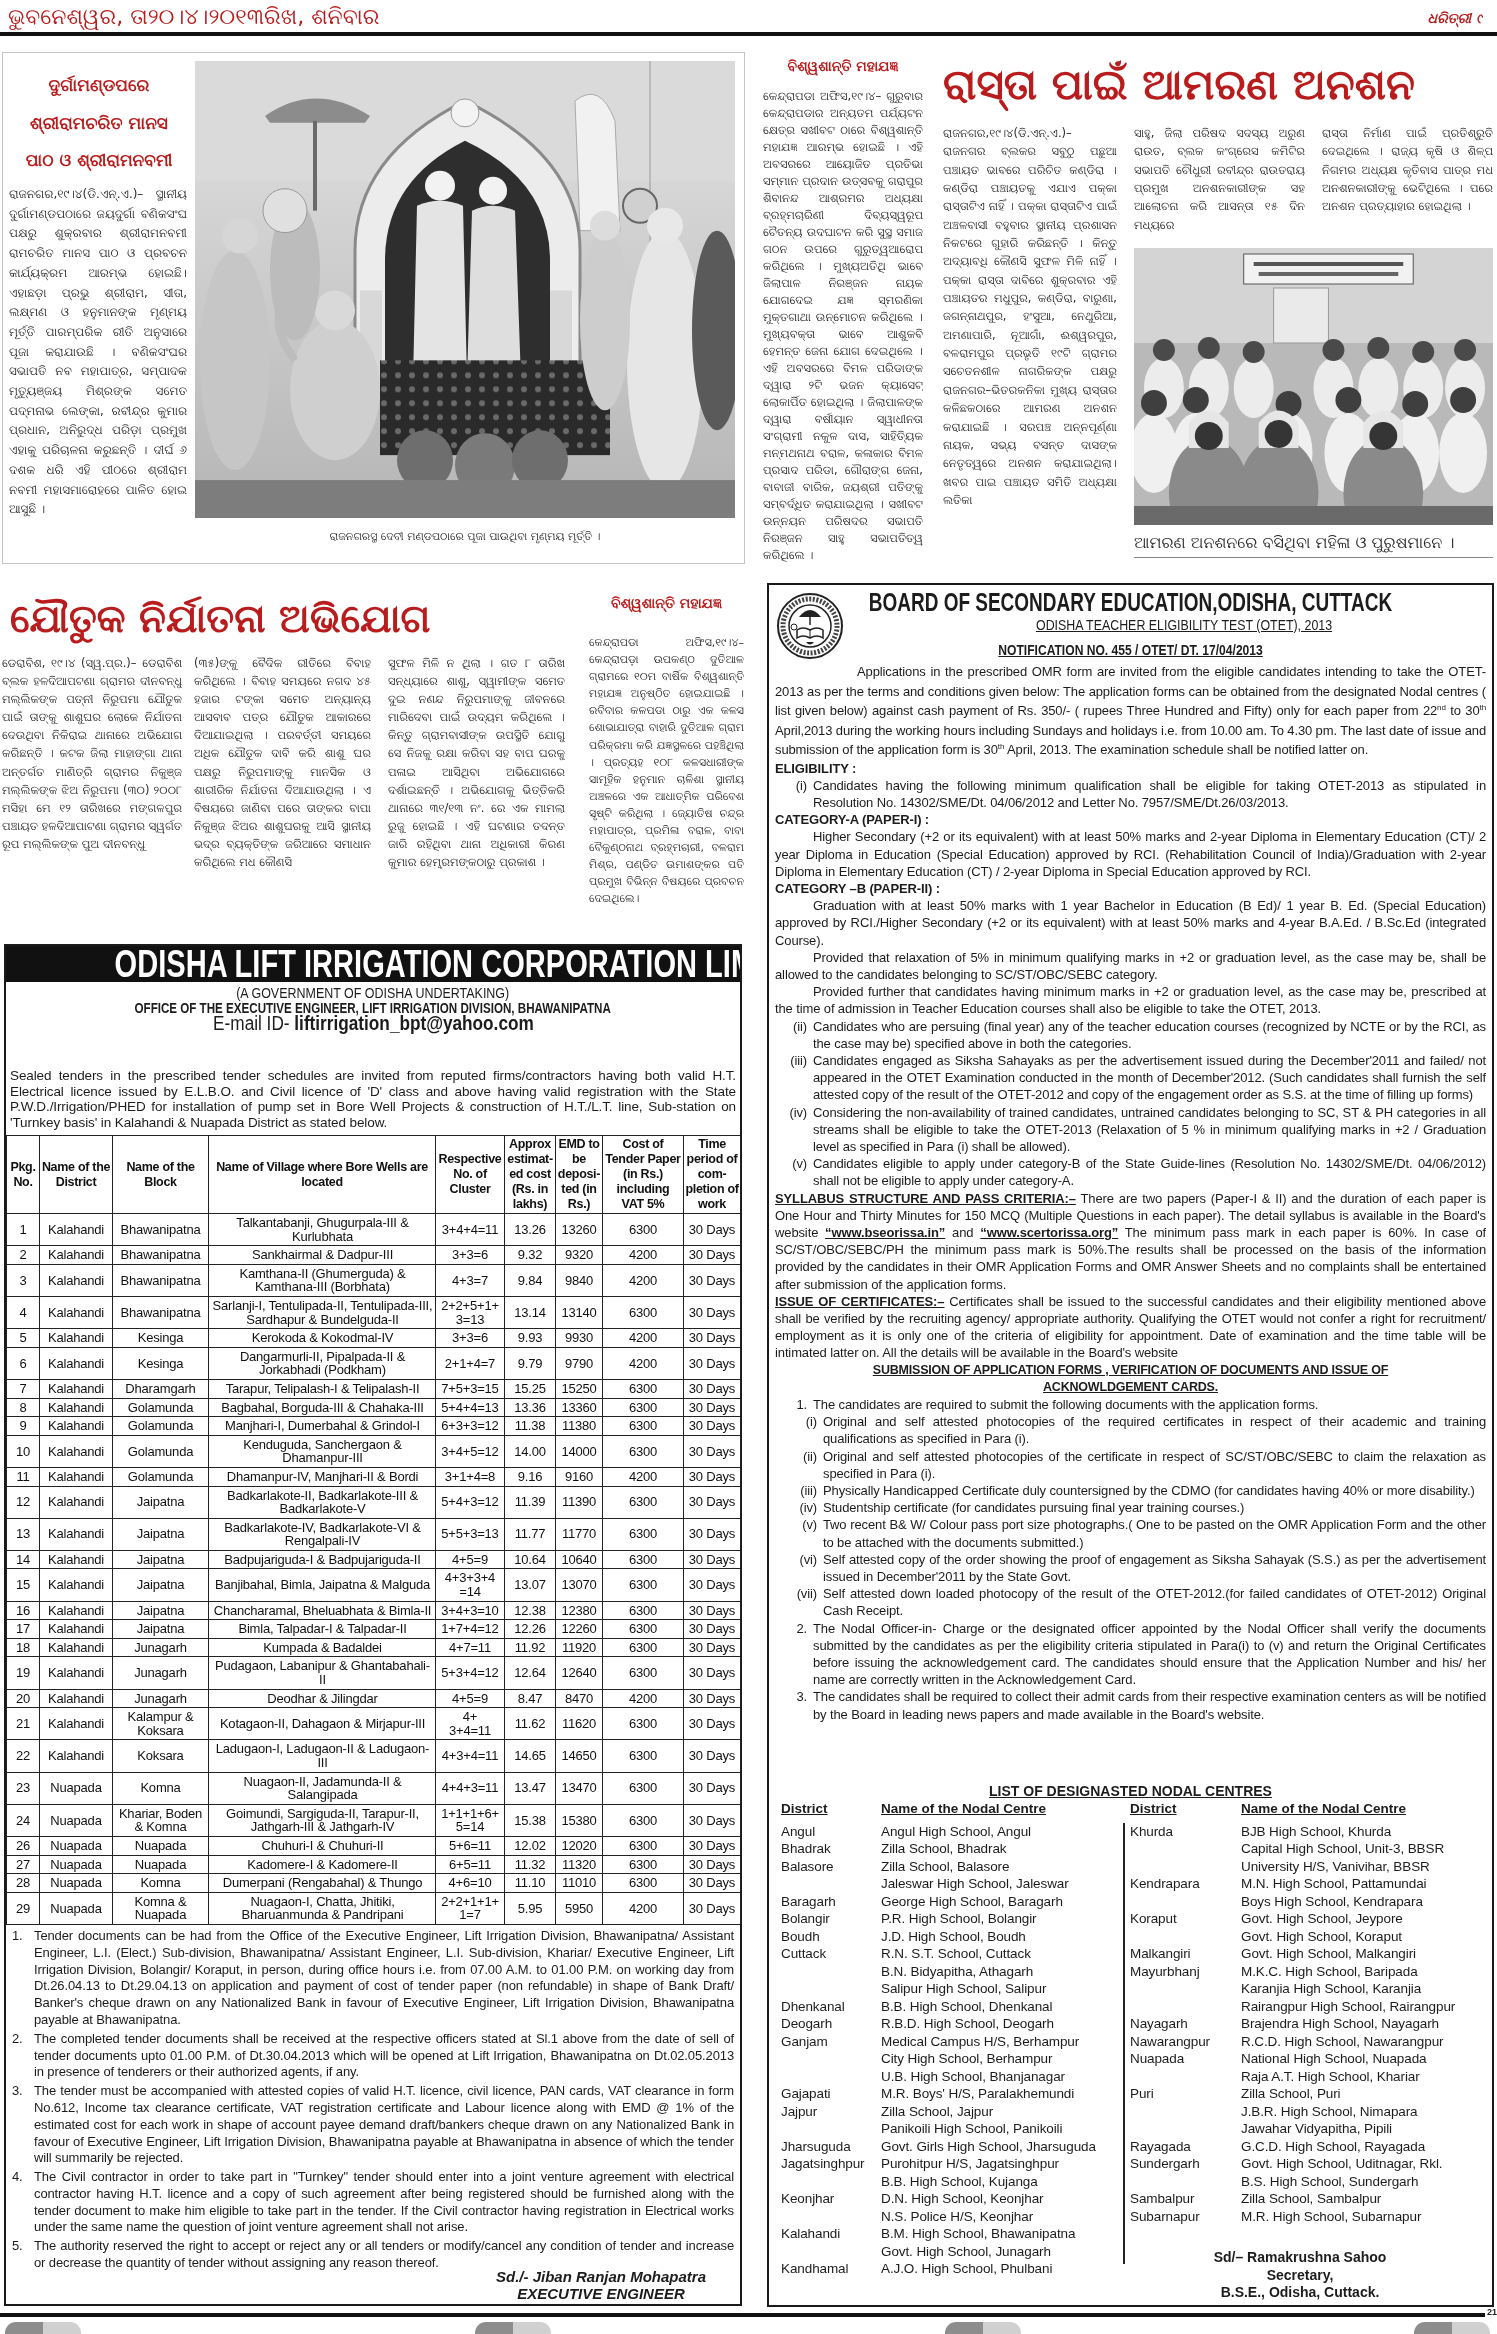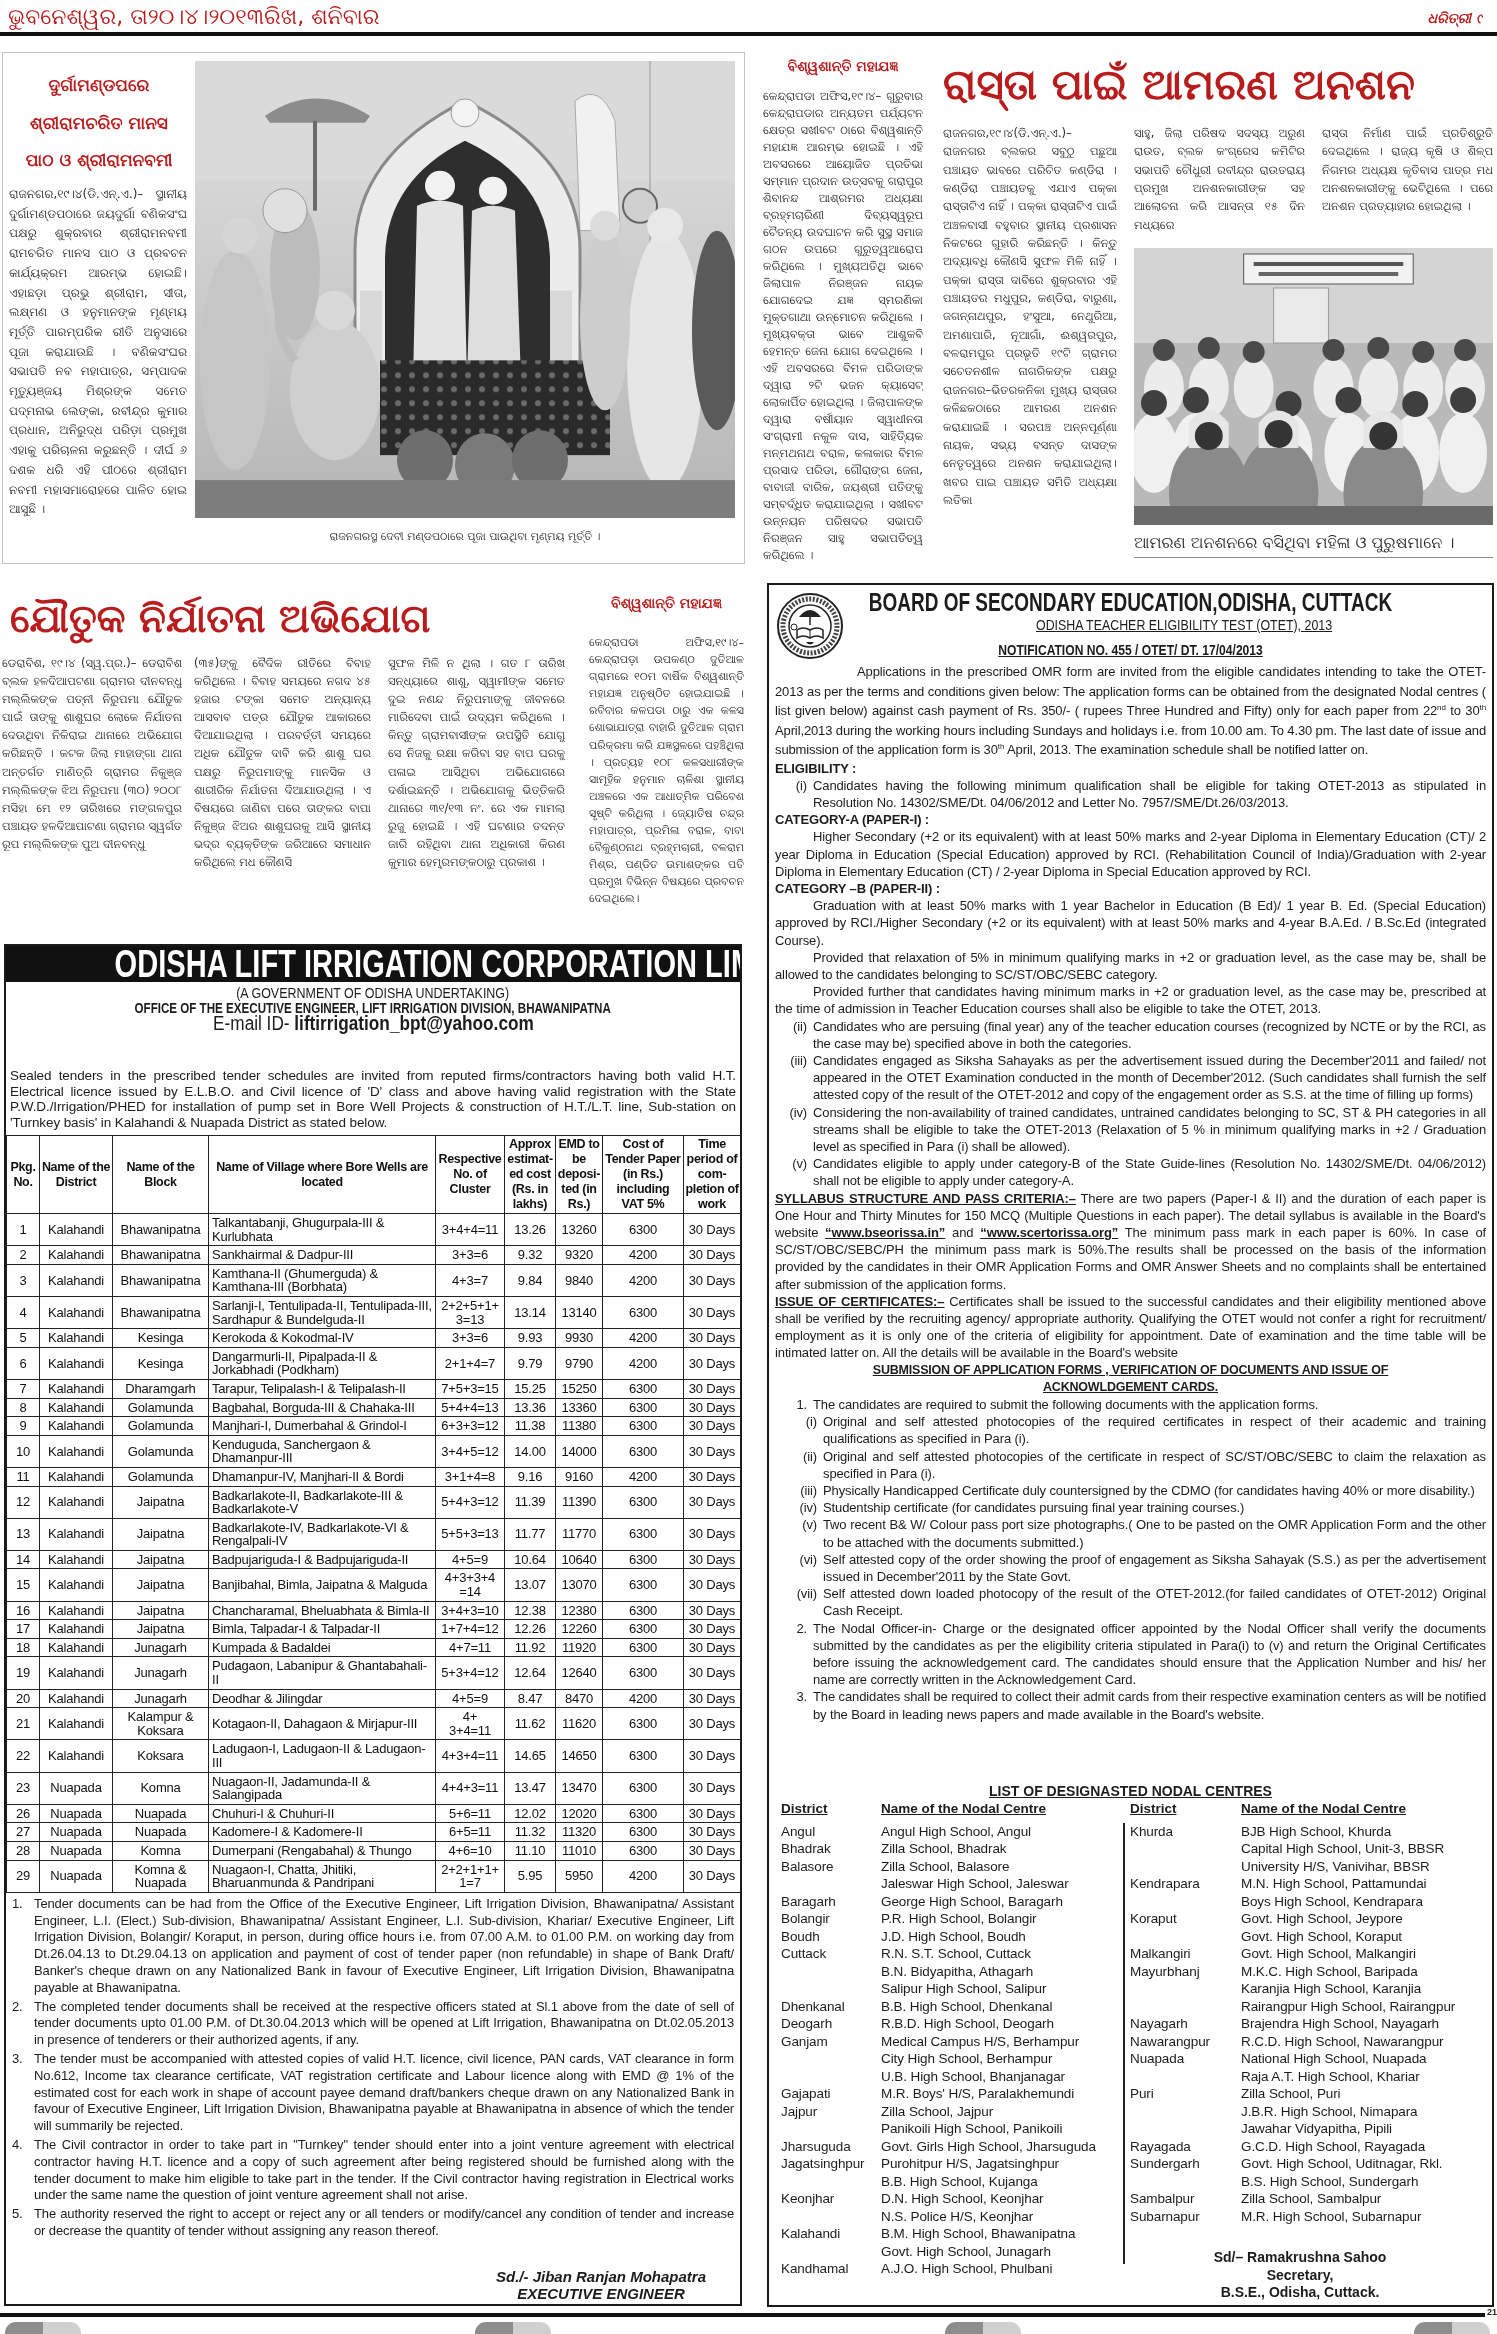--- a/index.html
+++ b/index.html
@@ -17,21 +17,21 @@
 .tender{border:2px solid #1a1a1a;background:#fff}
 .tb-bar{position:absolute;left:0;top:0;width:734px;height:36px;background:#111;color:#fff;text-align:center;overflow:hidden}
 .tb-bar span{display:inline-block;font-weight:bold;font-size:38px;line-height:36px;transform:scaleX(0.765);transform-origin:center;white-space:nowrap}
 .cline{position:absolute;left:0;width:734px;text-align:center;white-space:nowrap}
 .cond{display:inline-block;transform-origin:center;white-space:nowrap}
 .tb-intro{position:absolute;left:4px;top:122px;width:726px;font-size:13.5px;line-height:15.5px;letter-spacing:-0.1px;text-align:justify}
 .tb-flow{position:absolute;left:0;top:189px;width:734px}
 .tt{width:734px;border-collapse:collapse;table-layout:fixed;font-size:13px;letter-spacing:-0.2px;color:#111}
 .tt th,.tt td{border:1px solid #222;padding:2px;text-align:center;vertical-align:middle;white-space:pre-line;line-height:13.6px}
 .tt th{font-weight:bold;font-size:12.5px;line-height:15px;letter-spacing:-0.3px;padding:1px}
-.tt td.v{text-align:left;padding-left:3px}
+.tt td.v{text-align:center;padding-left:3px}
 .tn{font-size:13px;line-height:16.8px;letter-spacing:-0.12px;text-align:justify;padding:3px 6px 0 4px}
 .tn .note{display:flex;margin-bottom:2px}
 .tn .num{flex:0 0 24px;padding-left:2px}
 .tn .txt{flex:1}
 .tsig{position:absolute;left:470px;top:1322px;width:250px;text-align:center;font-weight:bold;font-style:italic;font-size:15px;line-height:17px}
 
 
 .bse{border:2px solid #1a1a1a;background:#fff}
 .bse-flow{position:absolute;left:6px;top:77px;width:711px;height:1118px;overflow:hidden;font-size:13px;line-height:17.2px;letter-spacing:-0.12px;text-align:justify}
 .bse-flow .intro{line-height:19.5px;text-indent:82px}
@@ -503,20 +503,33 @@
             <td>Nuapada</td>
             <td>Komna</td>
             <td class="v">Nuagaon-II, Jadamunda-II &amp; Salangipada</td>
             <td>4+4+3=11</td>
             <td>13.47</td>
             <td>13470</td>
             <td>6300</td>
             <td>30 Days</td>
           </tr>
 
+          <tr>
+            <td>24</td>
+            <td>Nuapada</td>
+            <td>Khariar, Boden
+&amp; Komna</td>
+            <td class="v">Goimundi, Sargiguda-II, Tarapur-II, Jathgarh-III &amp; Jathgarh-IV</td>
+            <td>1+1+1+6+
+5=14</td>
+            <td>15.38</td>
+            <td>15380</td>
+            <td>6300</td>
+            <td>30 Days</td>
+          </tr>
 
 
           <tr>
             <td>26</td>
             <td>Nuapada</td>
             <td>Nuapada</td>
             <td class="v">Chuhuri-I &amp; Chuhuri-II</td>
             <td>5+6=11</td>
             <td>12.02</td>
             <td>12020</td>

